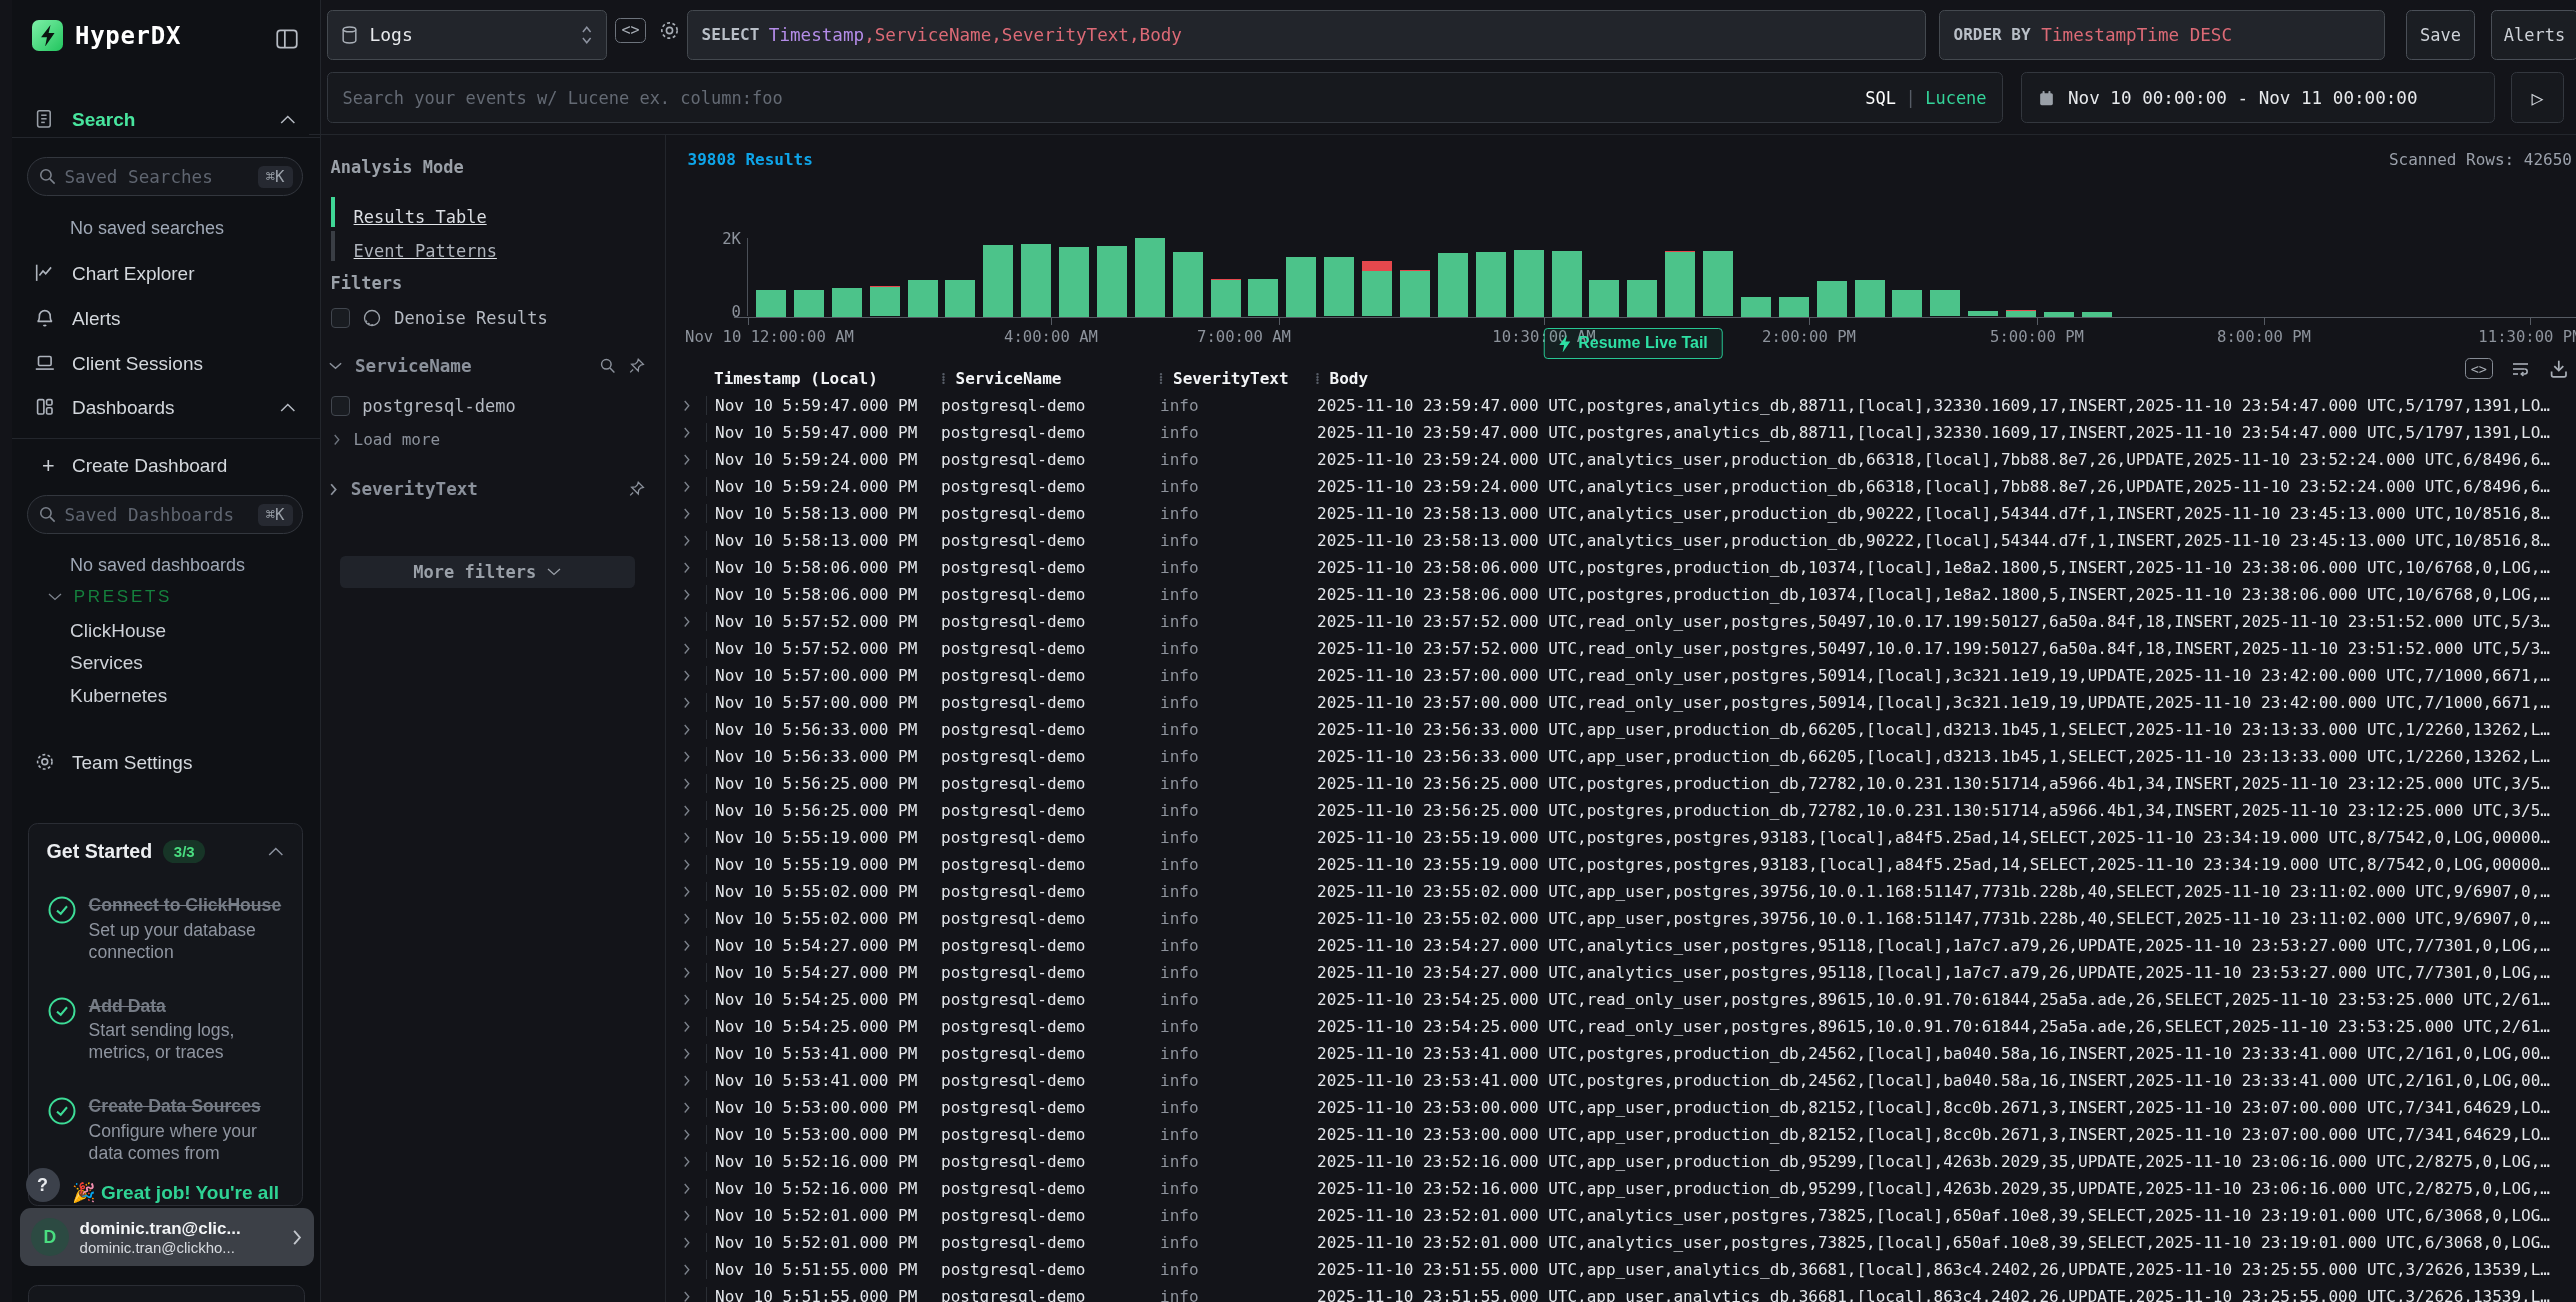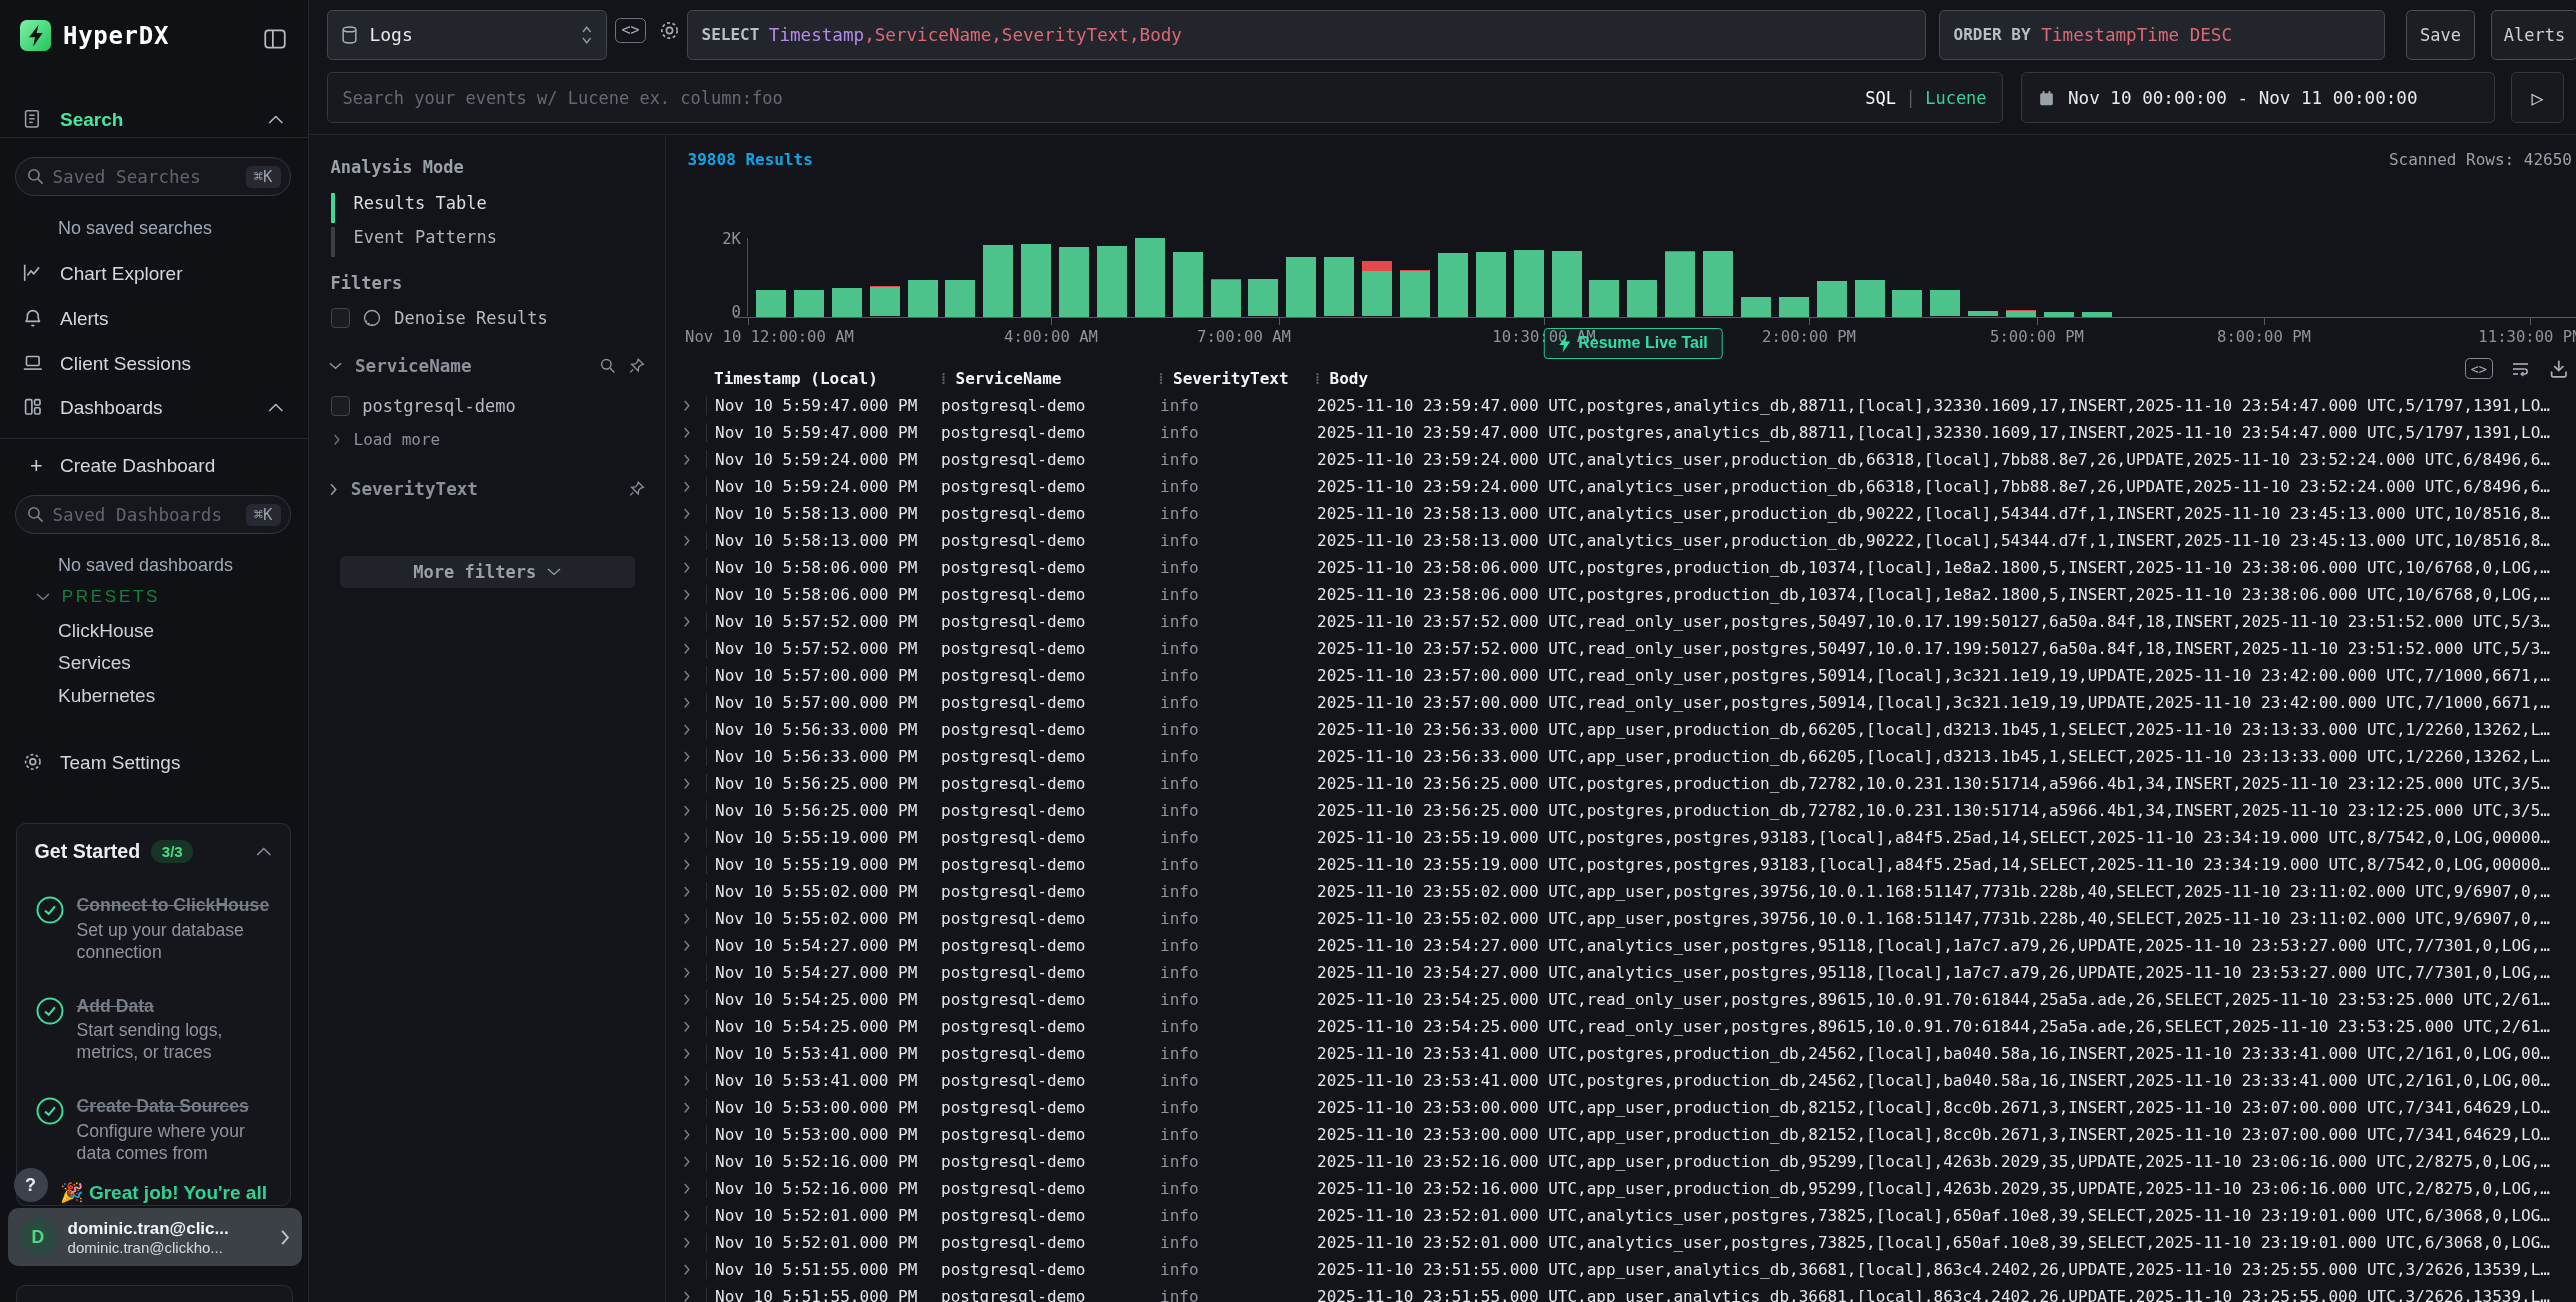--- a/index.html
+++ b/index.html
@@ -3,21 +3,21 @@
 <meta charset="utf-8">
 <style>
   html,body{margin:0;padding:0;}
   body{width:2576px;height:1303px;position:relative;overflow:hidden;background:#131419;
        font-family:"Liberation Sans",sans-serif;color:#e3e6ea;}
   .mono{font-family:"DejaVu Sans Mono",monospace;}
   .abs{position:absolute;}
   svg{display:block;}
 
   
-  #sidebar{position:absolute;left:0;top:0;width:308px;height:1303px;background:#0f1115;border-right:1.4px solid #23262c;}
+  #sidebar{position:absolute;left:12px;top:0;width:308px;height:1303px;background:#0f1115;border-right:1.4px solid #23262c;}
   .logo-badge{width:31px;height:31px;border-radius:6.8px;background:linear-gradient(135deg,#7ef0a8,#22c55e);
               display:flex;align-items:center;justify-content:center;}
   #logo-title{font-size:24px;font-weight:bold;color:#ffffff;letter-spacing:0.7px;}
   .nav-item{position:absolute;left:0;width:308px;height:39px;display:flex;align-items:center;cursor:pointer;}
   .nav-icon{position:absolute;left:21.6px;width:23px;height:23px;color:#aeb4bd;}
   .nav-label{position:absolute;left:60px;font-size:19px;color:#d4d8dd;}
   .nav-chev{position:absolute;right:23px;color:#b7bcc4;}
   .pill-input{position:absolute;left:15px;width:276px;height:39px;border:1.4px solid #33373e;border-radius:20px;
               background:#15171c;display:flex;align-items:center;padding:0 9.5px;box-sizing:border-box;}
   .pill-input .ph{color:#5f6570;font-size:17.6px;margin-left:8px;flex:1;}
@@ -58,21 +58,21 @@
        font-size:17px;display:flex;align-items:center;justify-content:center;cursor:pointer;box-sizing:border-box;}
   #search-box{position:absolute;left:17.6px;top:72px;width:1676px;height:51px;background:#17191e;border:1.4px solid #33373e;
               border-radius:5.4px;display:flex;align-items:center;padding:0 15px;box-sizing:border-box;}
   #search-ph{color:#646a74;font-size:17px;flex:1;}
   .lang{font-size:17px;}
   #icon-btns{position:absolute;left:306px;top:17.6px;display:flex;gap:12px;align-items:center;color:#a7adb5;}
 
   
   #fpanel{position:absolute;left:309px;top:135px;width:357px;height:1168px;border-right:1.4px solid #23262c;box-sizing:border-box;}
   .f-h{font-size:17px;font-weight:bold;color:#9aa0a8;}
-  .mode-row{display:flex;align-items:flex-start;height:34px;cursor:pointer;}
+  .mode-row{display:flex;align-items:flex-end;height:34px;cursor:pointer;text-decoration:underline;}
   .mode-bar{width:4px;height:30px;background:#3a3e45;margin-right:19px;}
   .mode-bar.active{background:#3fd796;}
   .mode-label{font-size:17px;color:#aeb3bb;}
   .mode-label.active{color:#dbdee3;}
   .chk{width:17.6px;height:17.6px;border:1.4px solid #41464e;border-radius:4px;background:#191c21;flex:0 0 17.6px;}
   .f-row{display:flex;align-items:center;gap:12px;}
   .g-name{font-size:17.6px;font-weight:bold;color:#8b919b;}
   .opt-label{font-size:17px;color:#b6bbc3;}
   #more-filters{position:absolute;left:31px;top:498px;width:295px;height:32px;background:#20232a;border-radius:5.4px;
                 display:flex;align-items:center;justify-content:center;gap:9.5px;color:#9aa0a8;

